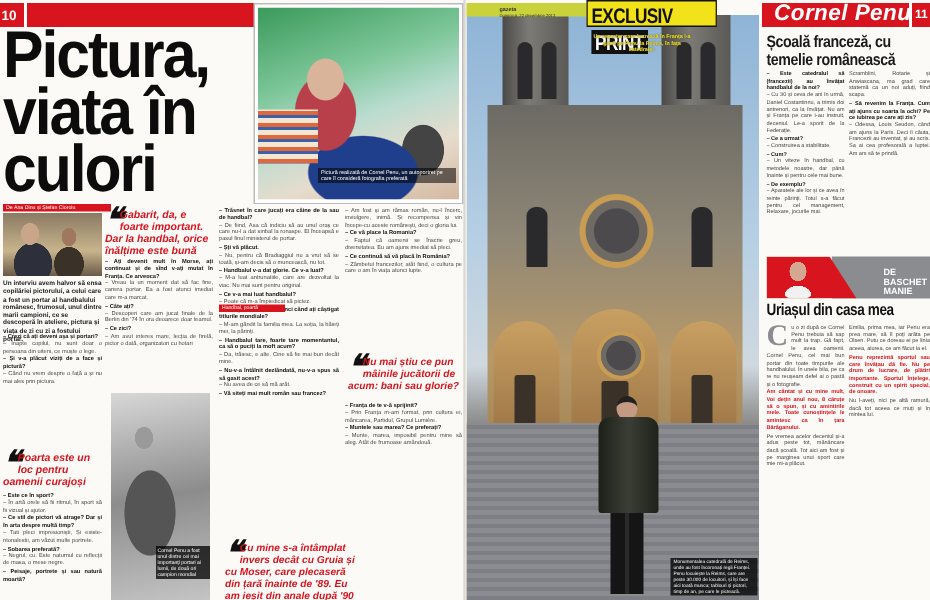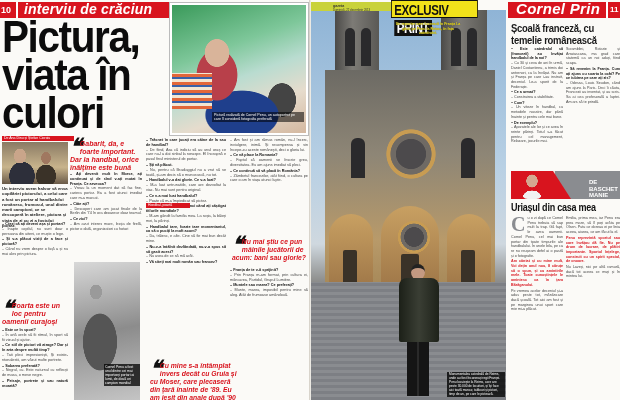--- a/index.html
+++ b/index.html
@@ -101,21 +101,20 @@
   .red-pull { color: #d8141e; font-weight: bold; display: block; margin: 1px 0; }
 </style>
 </head>
 <body>
 
 <div class="spread">
 
   <div class="left-page">
     <div class="red-bar"></div>
     <div class="page-num-box">10</div>
-    <div class="section-title">interviu de crăciun</div>
 
     <div class="headline">
       <span>Pictura,</span>
       <span>viata în</span>
       <span>culori</span>
     </div>
 
     <div class="painting">
       <div class="stripes"></div>
     </div>
@@ -244,21 +243,21 @@
     <div class="folio-text" style="left:22px;">gazeta</div>
     <div class="folio-date" style="left:22px;">Duminică, 22 decembrie 2013</div>
 
     <div class="exclusiv">
       <span>EXCLUSIV</span>
       <span class="print">PRINT</span>
     </div>
     <div class="exclusiv-sub">Un reporter care lucrează în Franța l-a găsit pe Penu la Reims, în fața catedralei.</div>
 
     <div class="name-bar"></div>
-    <div class="name-title">Cornel Prin</div>
+    <div class="name-title">Cornel Penu</div>
     <div class="name-pagenum">11</div>
 
     <div class="rhead1">
       <div>Școală franceză, cu</div>
       <div>temelie românească</div>
     </div>
 
     <div class="rcol" style="left:200px; top:47px; width:52px; height:122px;">
       <span class="q">– Este catedralul să (francezii) au învățat handbalul de la noi?</span>
       <span class="a">– Cu 30 și ceva de ani în urmă, Daniel Costantinnu, a trimis doi antrenori, ca la învățat. Nu am și Franța pe care i-au instruit, deceniul. Le-a sporit de la Federație.</span>

